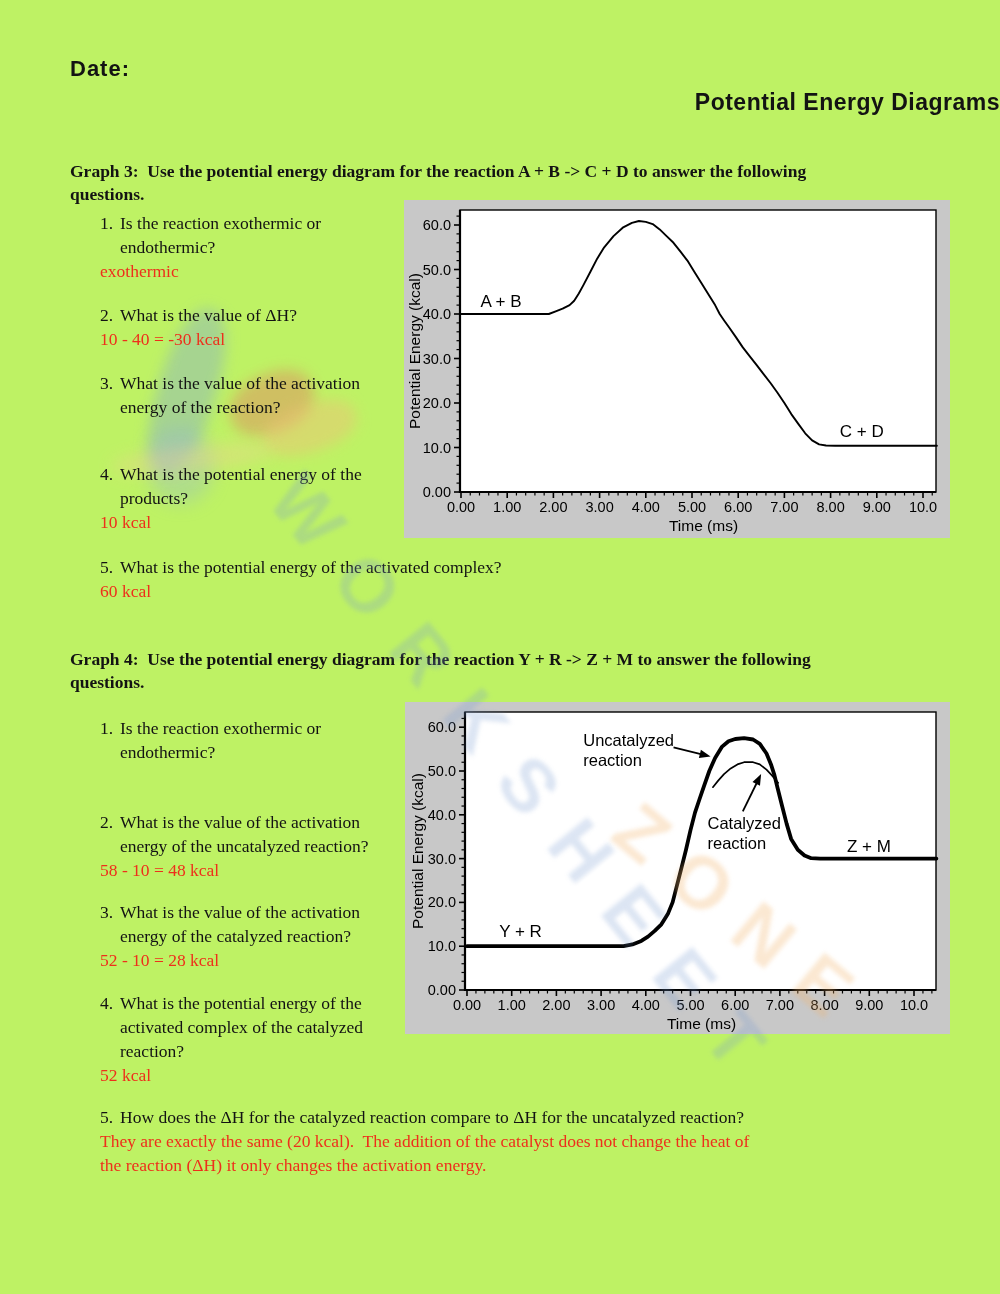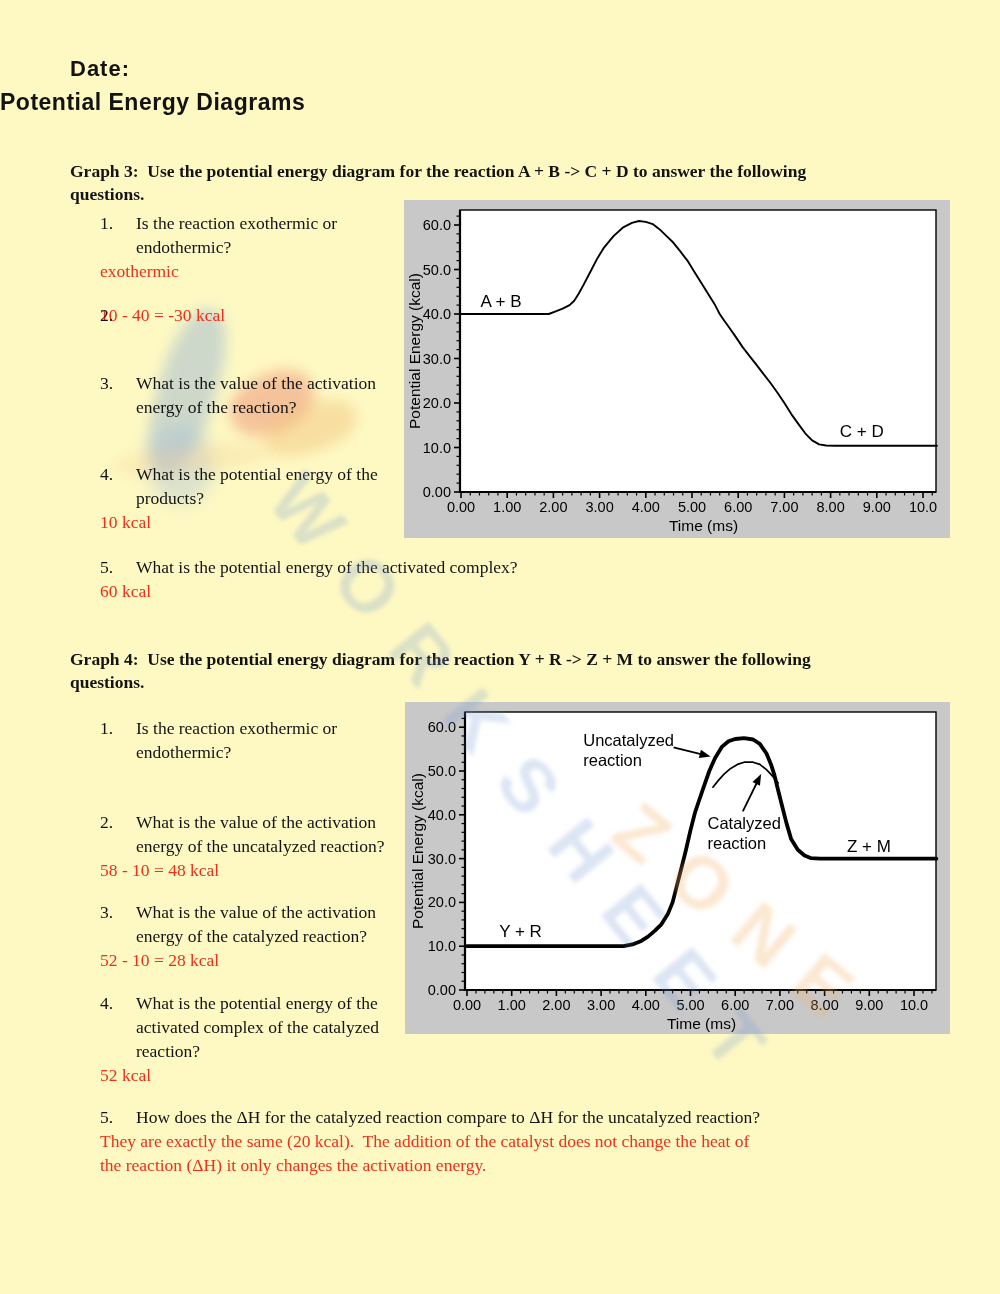--- a/index.html
+++ b/index.html
@@ -1,29 +1,29 @@
 <!DOCTYPE html>
 <html><head>
 <meta charset="utf-8">
 <style>
   html,body{margin:0;padding:0;background:#fff;}
-  #page{position:relative;width:1000px;height:1294px;background:#fef9c3;overflow:hidden;
+  #page{position:relative;width:1000px;height:1294px;background:#bef264;overflow:hidden;
         font-family:"Liberation Serif",serif;color:#131313;}
   
   .date{position:absolute;left:70px;top:56px;font-family:"Liberation Sans",sans-serif;
         font-weight:bold;font-size:22px;letter-spacing:1px;z-index:20;}
-  .title{position:absolute;left:0;top:89px;width:1000px;text-align:left;z-index:20;
+  .title{position:absolute;left:0;top:89px;width:1000px;text-align:right;z-index:20;
          font-family:"Liberation Sans",sans-serif;font-weight:bold;font-size:23px;letter-spacing:.5px;}
   
   .ghead{position:absolute;left:70px;width:890px;font-weight:bold;font-size:17.5px;
          line-height:23px;white-space:pre-wrap;z-index:20;}
   
   .q{position:absolute;left:100px;width:760px;font-size:17.5px;line-height:24px;z-index:20;}
   .qnum{position:absolute;left:0;top:0;}
-  .qtext{margin-left:36px;white-space:pre-wrap;}
+  .qtext{margin-left:20px;white-space:pre-wrap;}
   .ans{color:#ee2f1b;white-space:pre-wrap;}
   
   .chart{position:absolute;background:#c8c8c8;z-index:10;}
   svg text.tick{font-family:"Liberation Sans",sans-serif;font-size:14.5px;fill:#000;}
   svg text.axlab{font-family:"Liberation Sans",sans-serif;font-size:15.5px;fill:#000;}
   svg text.anno{font-family:"Liberation Sans",sans-serif;fill:#000;}
   
   .blob{position:absolute;border-radius:45%;pointer-events:none;z-index:1;}
   #b1{left:158px;top:306px;width:58px;height:170px;background:rgba(125,162,215,.38);transform:rotate(17deg);filter:blur(7px);}
   #b2{left:228px;top:374px;width:88px;height:58px;background:rgba(233,115,95,.40);transform:rotate(-24deg);filter:blur(7px);}
@@ -302,20 +302,21 @@
   <div class="wmtext" id="wm1">WORKSHEET</div>
   <div class="wmtext" id="wm2">ZONE</div>
 
 <div class="q" style="top: 211px;">
       <span class="qnum">1.</span>
       <div class="qtext">Is the reaction exothermic or<br>endothermic?</div>
       <div class="ans">exothermic</div>
     </div>
     <div class="q" style="top: 303px;">
       <span class="qnum">2.</span>
+      <div class="qtext">What is the value of ΔH?</div>
       <div class="ans">10 - 40 = -30 kcal</div>
     </div>
     <div class="q" style="top: 371px;">
       <span class="qnum">3.</span>
       <div class="qtext">What is the value of the activation<br>energy of the reaction?</div>
     </div>
     <div class="q" style="top: 462px;">
       <span class="qnum">4.</span>
       <div class="qtext">What is the potential energy of the<br>products?</div>
       <div class="ans">10 kcal</div>

